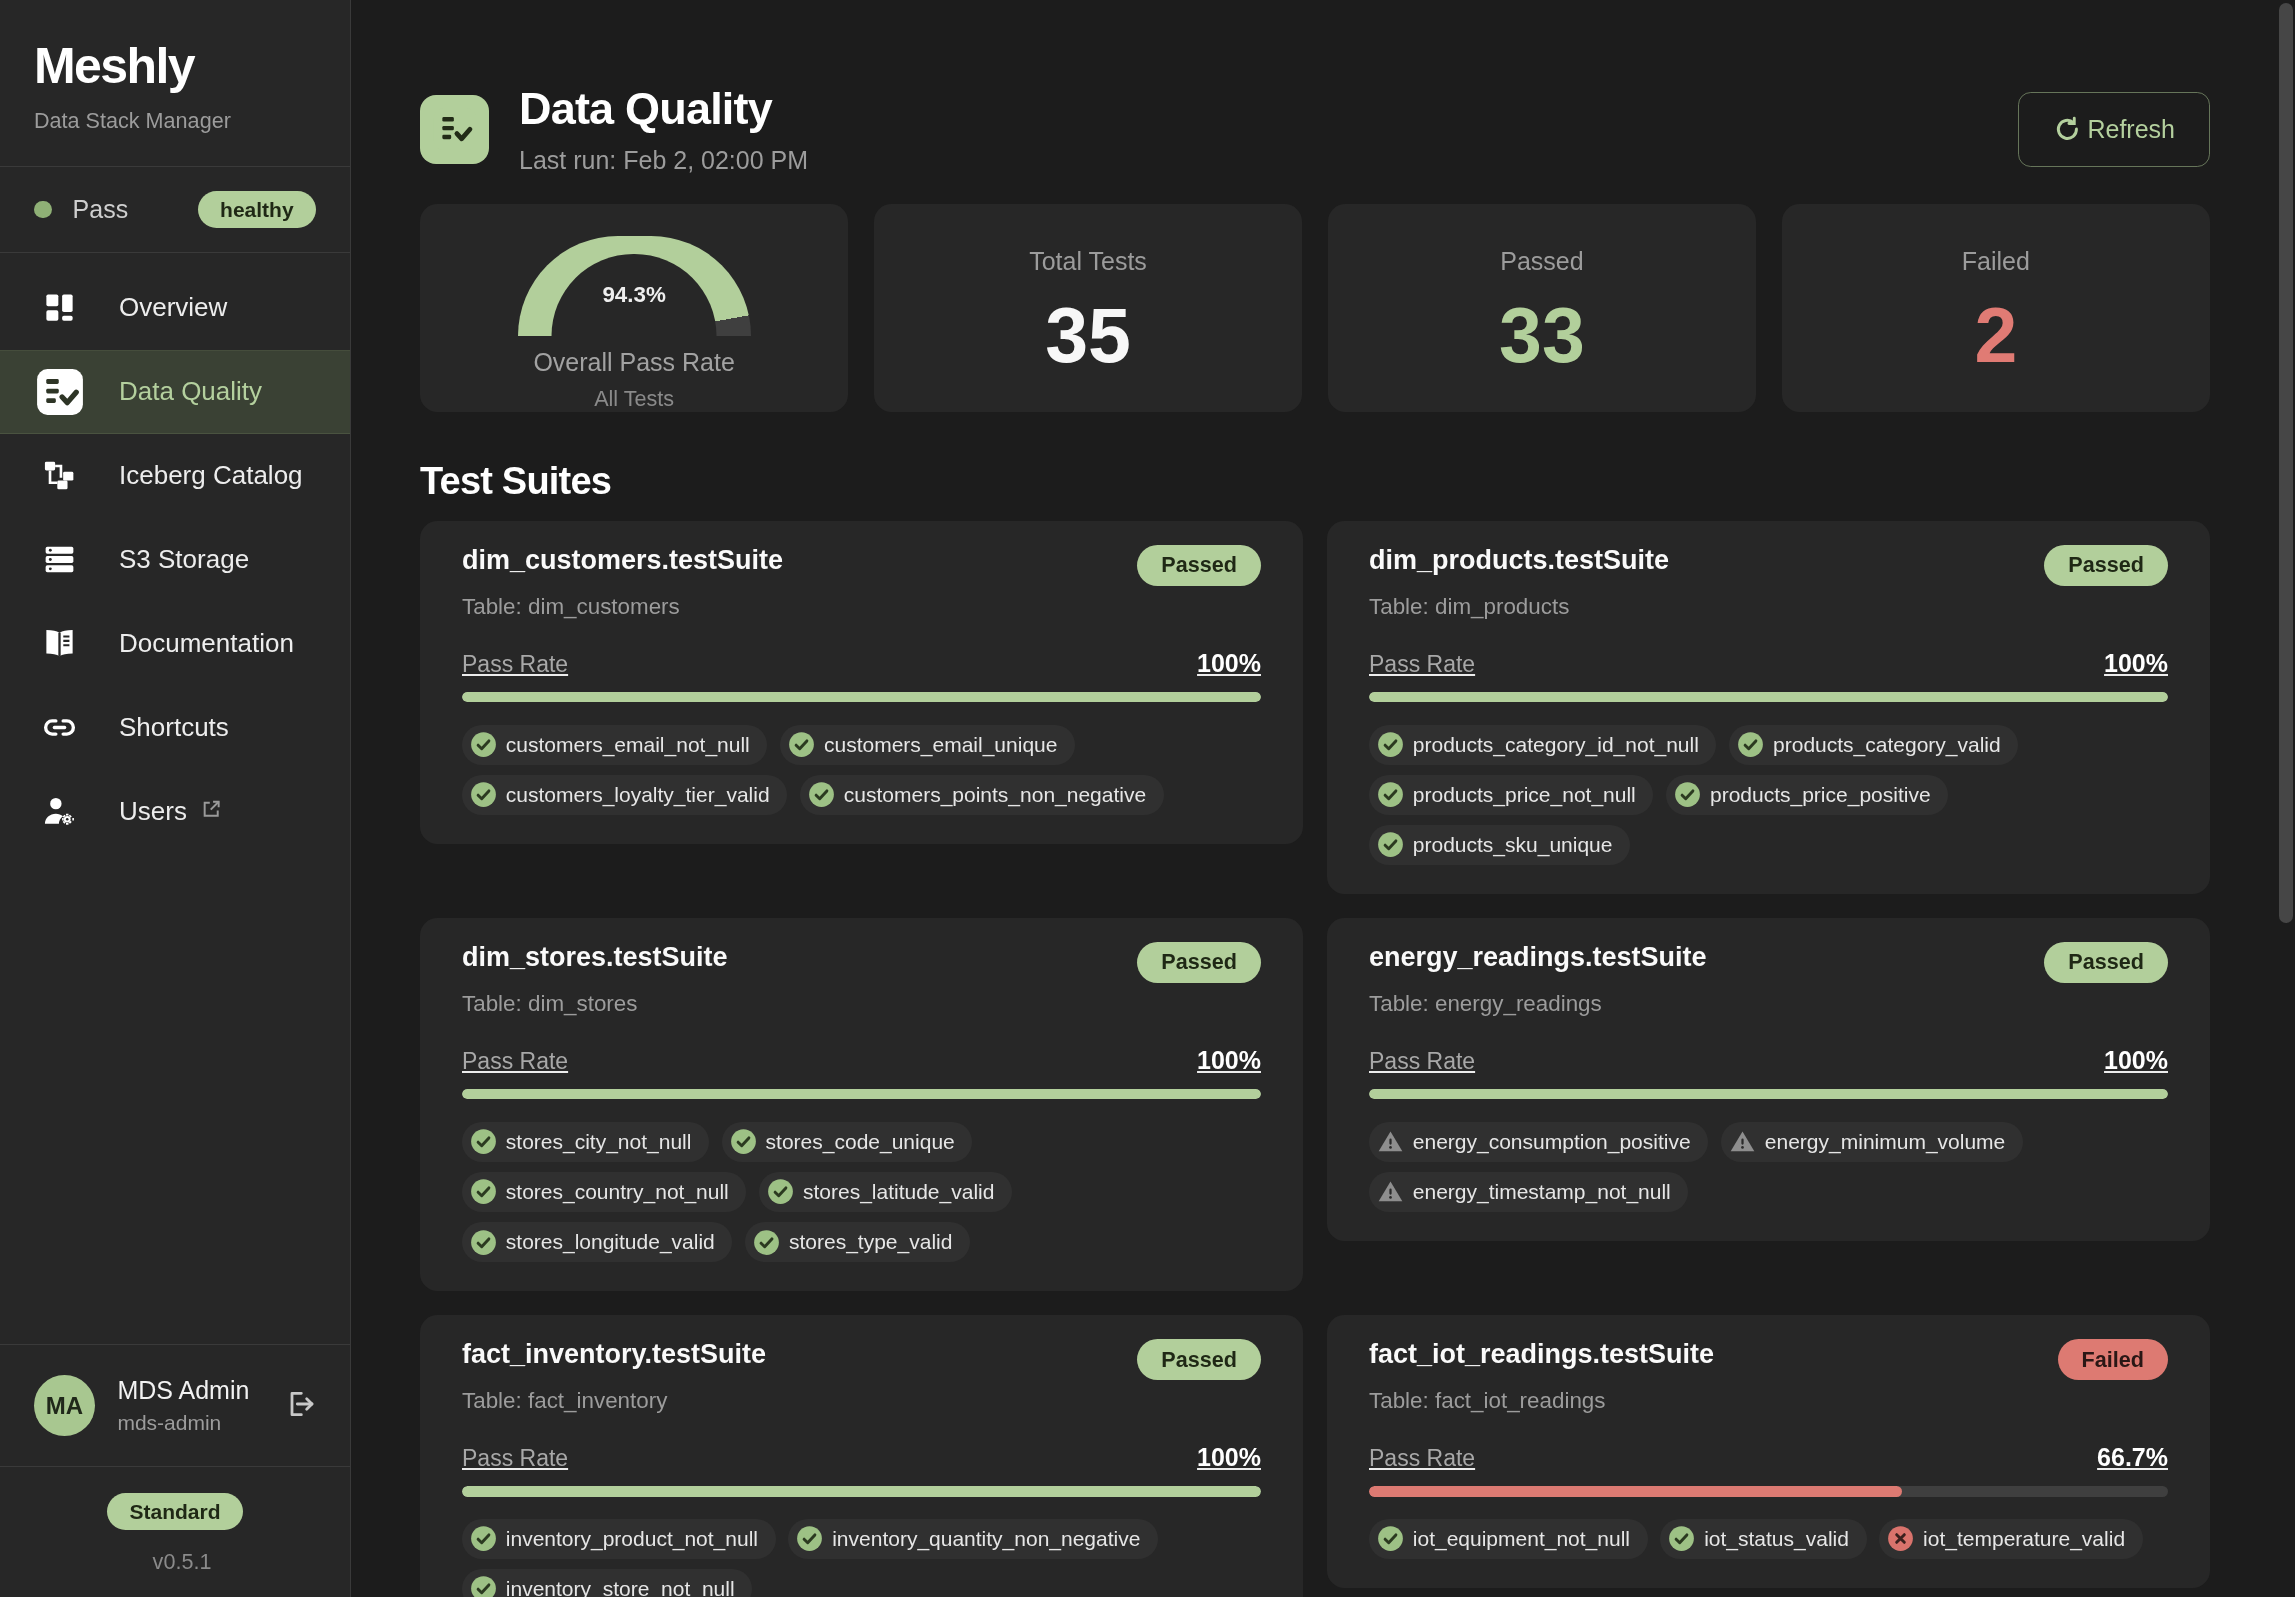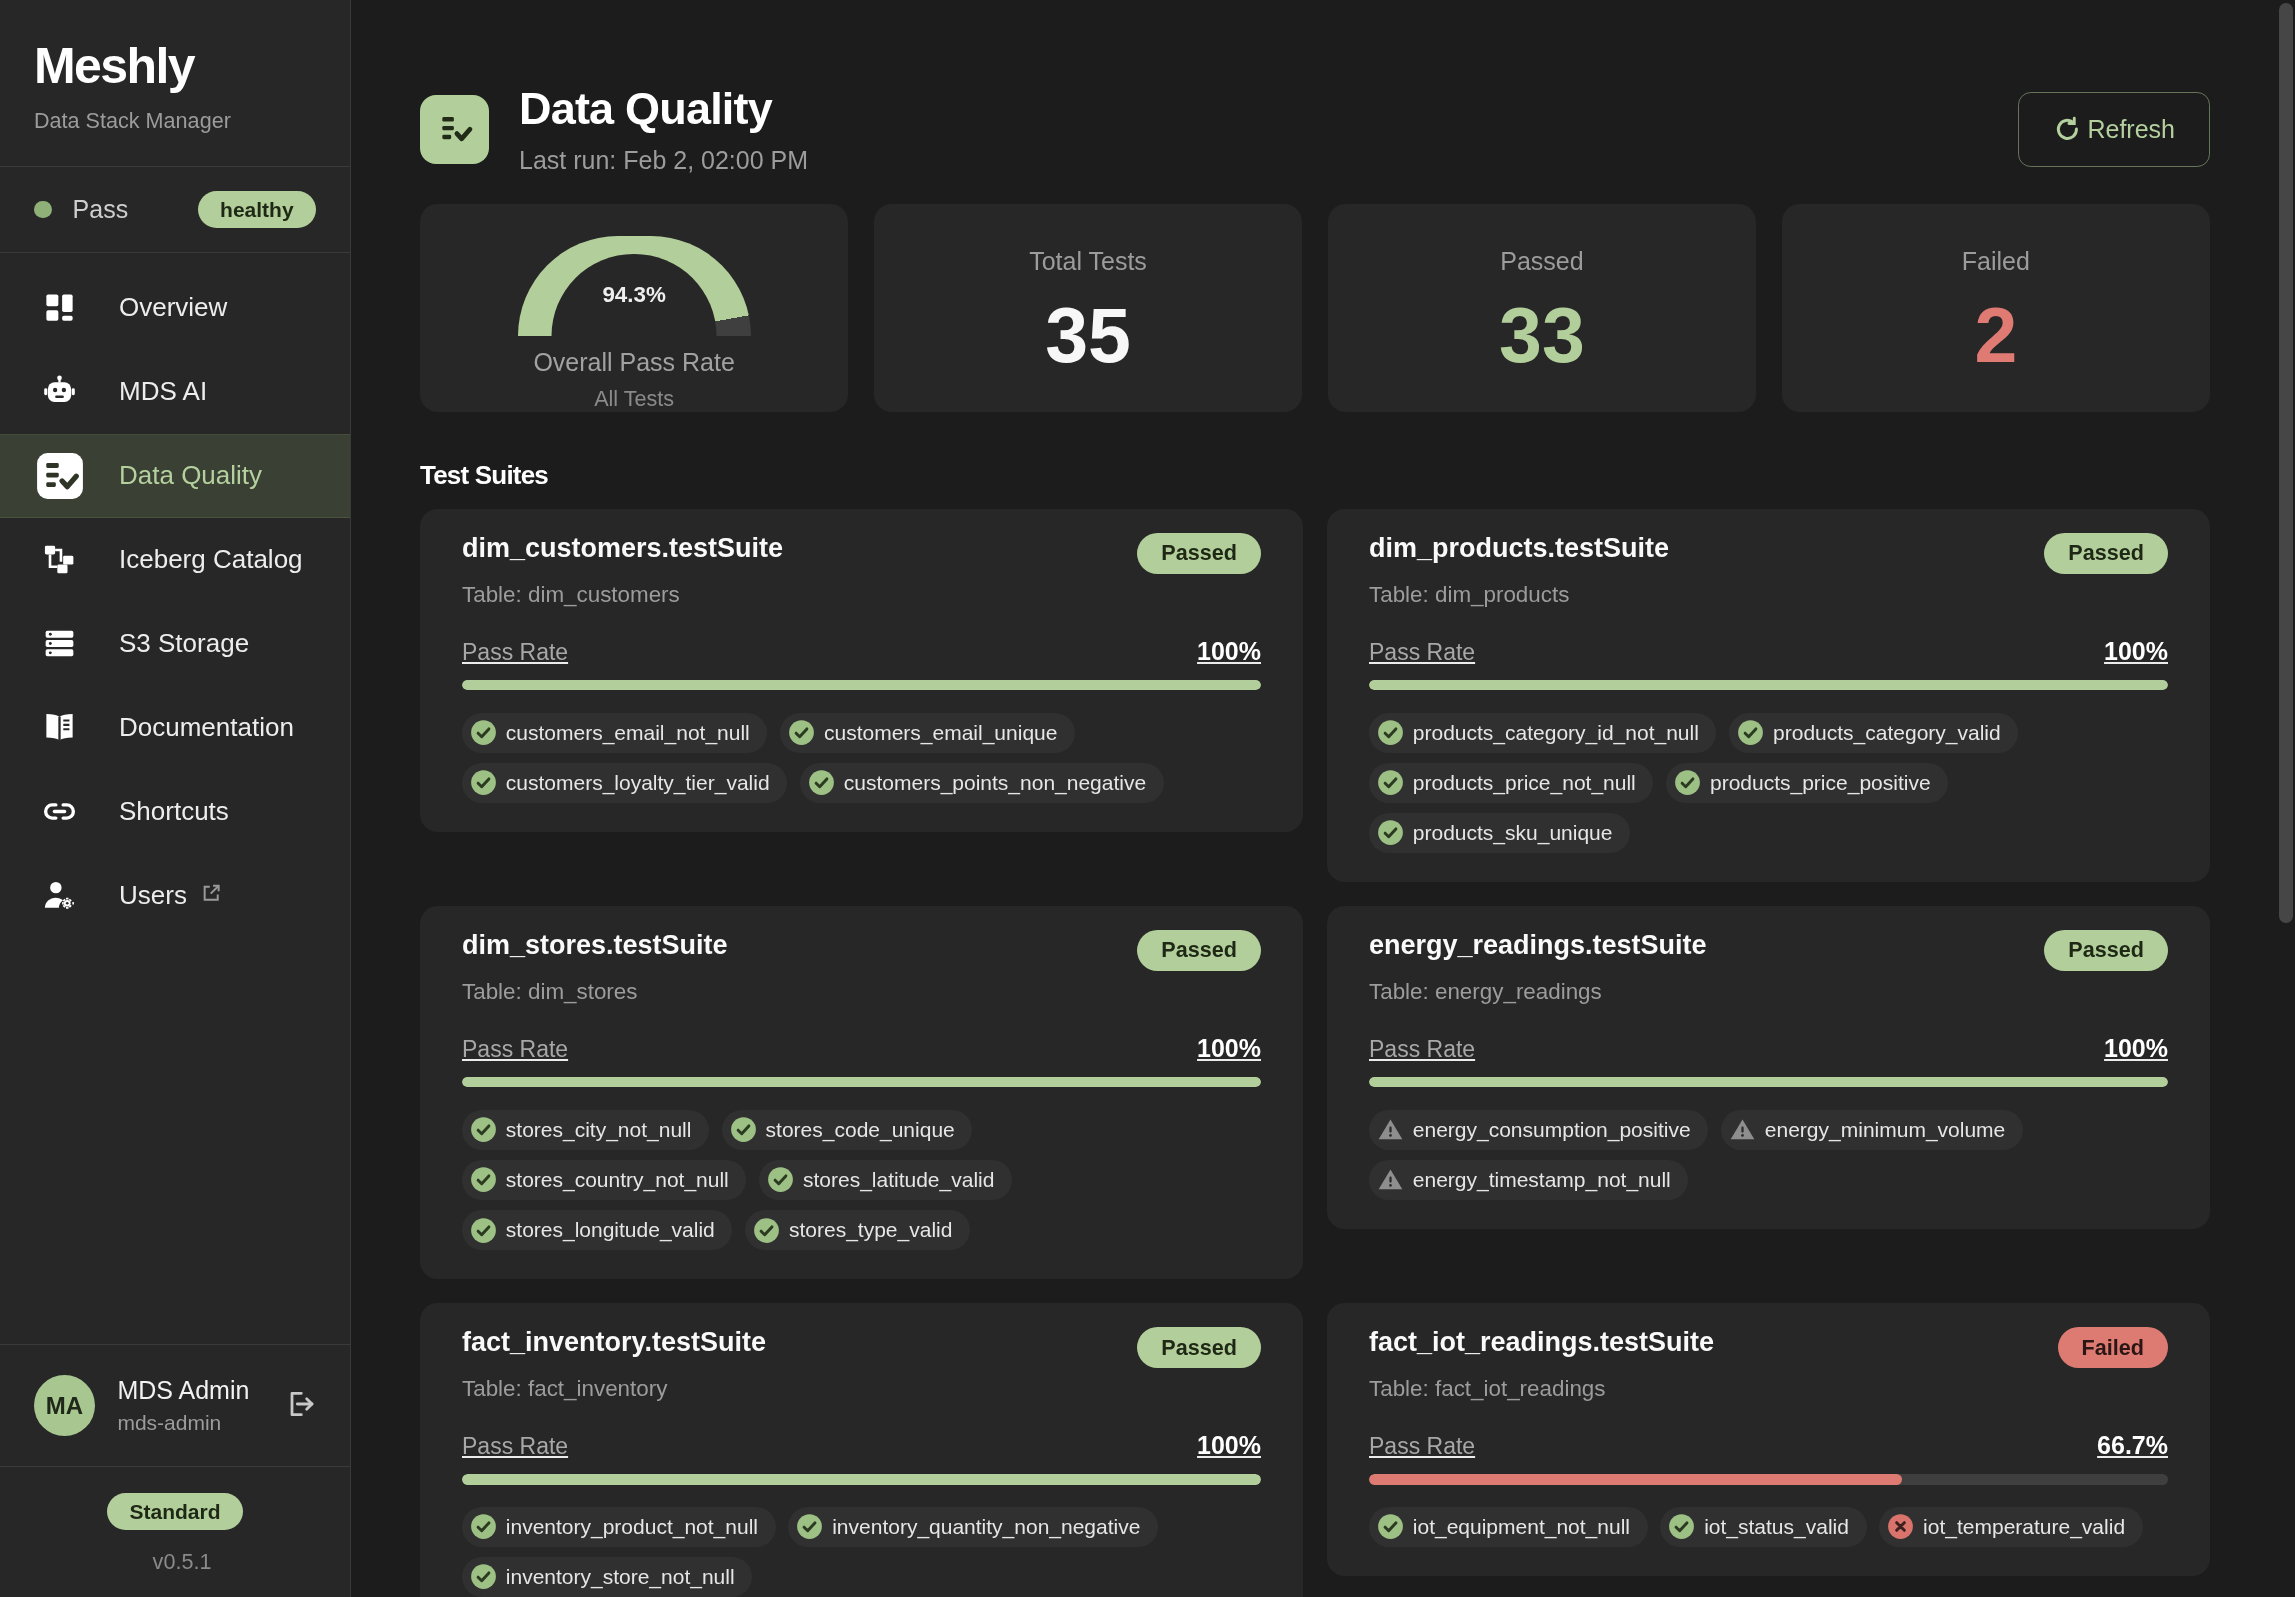--- a/index.html
+++ b/index.html
@@ -76,21 +76,21 @@
   .gauge-arc{width:100%;height:100%;border-radius:233px 233px 0 0;
     background:conic-gradient(from 270deg at 50% 100%,
       var(--green) 0deg var(--sweep),#3f3f3f var(--sweep) 180deg,transparent 180deg 360deg);}
   .gauge-hole{position:absolute;left:50%;bottom:0;transform:translateX(-50%);
     width:165px;height:82px;background:var(--panel);border-radius:165px 165px 0 0;}
   .gauge-value{position:absolute;left:50%;top:46px;transform:translateX(-50%);
     font-size:22.4px;font-weight:700;color:#eee;}
   .gauge-label{font-size:25px;color:#a2a2a2;margin-top:11.2px;}
   .gauge-sublabel{font-size:21.6px;color:var(--muted2);margin-top:9.6px;}
 
-  .section-title{font-size:26px;font-weight:700;color:#fff;margin-top:48px;letter-spacing:-0.8px;}
+  .section-title{font-size:38px;font-weight:700;color:#fff;margin-top:48px;letter-spacing:-0.8px;}
 
   .suites-grid{display:grid;grid-template-columns:1fr 1fr;gap:24px;margin-top:17.6px;align-items:start;}
   .suite-card{background:var(--panel);border-radius:17.6px;padding:24px 42px 29px;}
   .suite-head{display:flex;align-items:flex-start;}
   .suite-name{font-size:27px;font-weight:700;color:#fafafa;line-height:1.15;}
   .badge{margin-left:auto;font-size:21.6px;font-weight:600;padding:9.6px 24px;
     border-radius:798px;line-height:1;}
   .badge.passed{background:var(--green);color:#1f2815;}
   .badge.failed{background:var(--red);color:#2a1715;}
   .table-label{font-size:22.4px;color:var(--muted);margin-top:8px;}
@@ -129,35 +129,20 @@
           <span class="icon">
             <svg viewBox="0 0 24 24" fill="currentColor">
               <rect x="3" y="3" width="8.2" height="8.2" rx="1.2"></rect>
               <rect x="13.8" y="3" width="7.2" height="12" rx="1.2"></rect>
               <rect x="3" y="13.8" width="8.2" height="7.2" rx="1.2"></rect>
               <rect x="13.8" y="17.6" width="7.2" height="3.4" rx="1.2"></rect>
             </svg>
           </span>
           <span class="nav-label">Overview</span>
         </div>
-        <div class="nav-item">
-          <span class="icon">
-            <svg viewBox="0 0 24 24" fill="currentColor">
-              <circle cx="12" cy="2.7" r="1.6"></circle>
-              <rect x="11.2" y="3.4" width="1.6" height="2.4"></rect>
-              <rect x="4" y="5.6" width="16" height="13.6" rx="4.6"></rect>
-              <rect x="1.5" y="9.8" width="2.1" height="4.8" rx="1"></rect>
-              <rect x="20.4" y="9.8" width="2.1" height="4.8" rx="1"></rect>
-              <circle cx="9" cy="11" r="1.5" fill="var(--sidebar-bg)"></circle>
-              <circle cx="15" cy="11" r="1.5" fill="var(--sidebar-bg)"></circle>
-              <rect x="9" y="14.7" width="6" height="1.7" rx="0.85" fill="var(--sidebar-bg)"></rect>
-            </svg>
-          </span>
-          <span class="nav-label">MDS AI</span>
-        </div>
         <div class="nav-item active" style="--glyph: #2e3526;">
           <span class="icon">
             <svg viewBox="0 0 24 24">
               <rect x="1" y="1" width="22" height="22" rx="5" fill="#ffffff" class="box"></rect>
               <rect x="5.4" y="5.8" width="6" height="2.3" rx="0.7" fill="var(--glyph,#2b2b2b)"></rect>
               <rect x="5.4" y="10.4" width="6" height="2.3" rx="0.7" fill="var(--glyph,#2b2b2b)"></rect>
               <rect x="5.4" y="15" width="4.6" height="2.3" rx="0.7" fill="var(--glyph,#2b2b2b)"></rect>
               <path d="M13 14.4l2.5 2.7 4.3-5" stroke="var(--glyph,#2b2b2b)" stroke-width="2.5" fill="none" stroke-linecap="round" stroke-linejoin="round"></path>
             </svg>
           </span>

